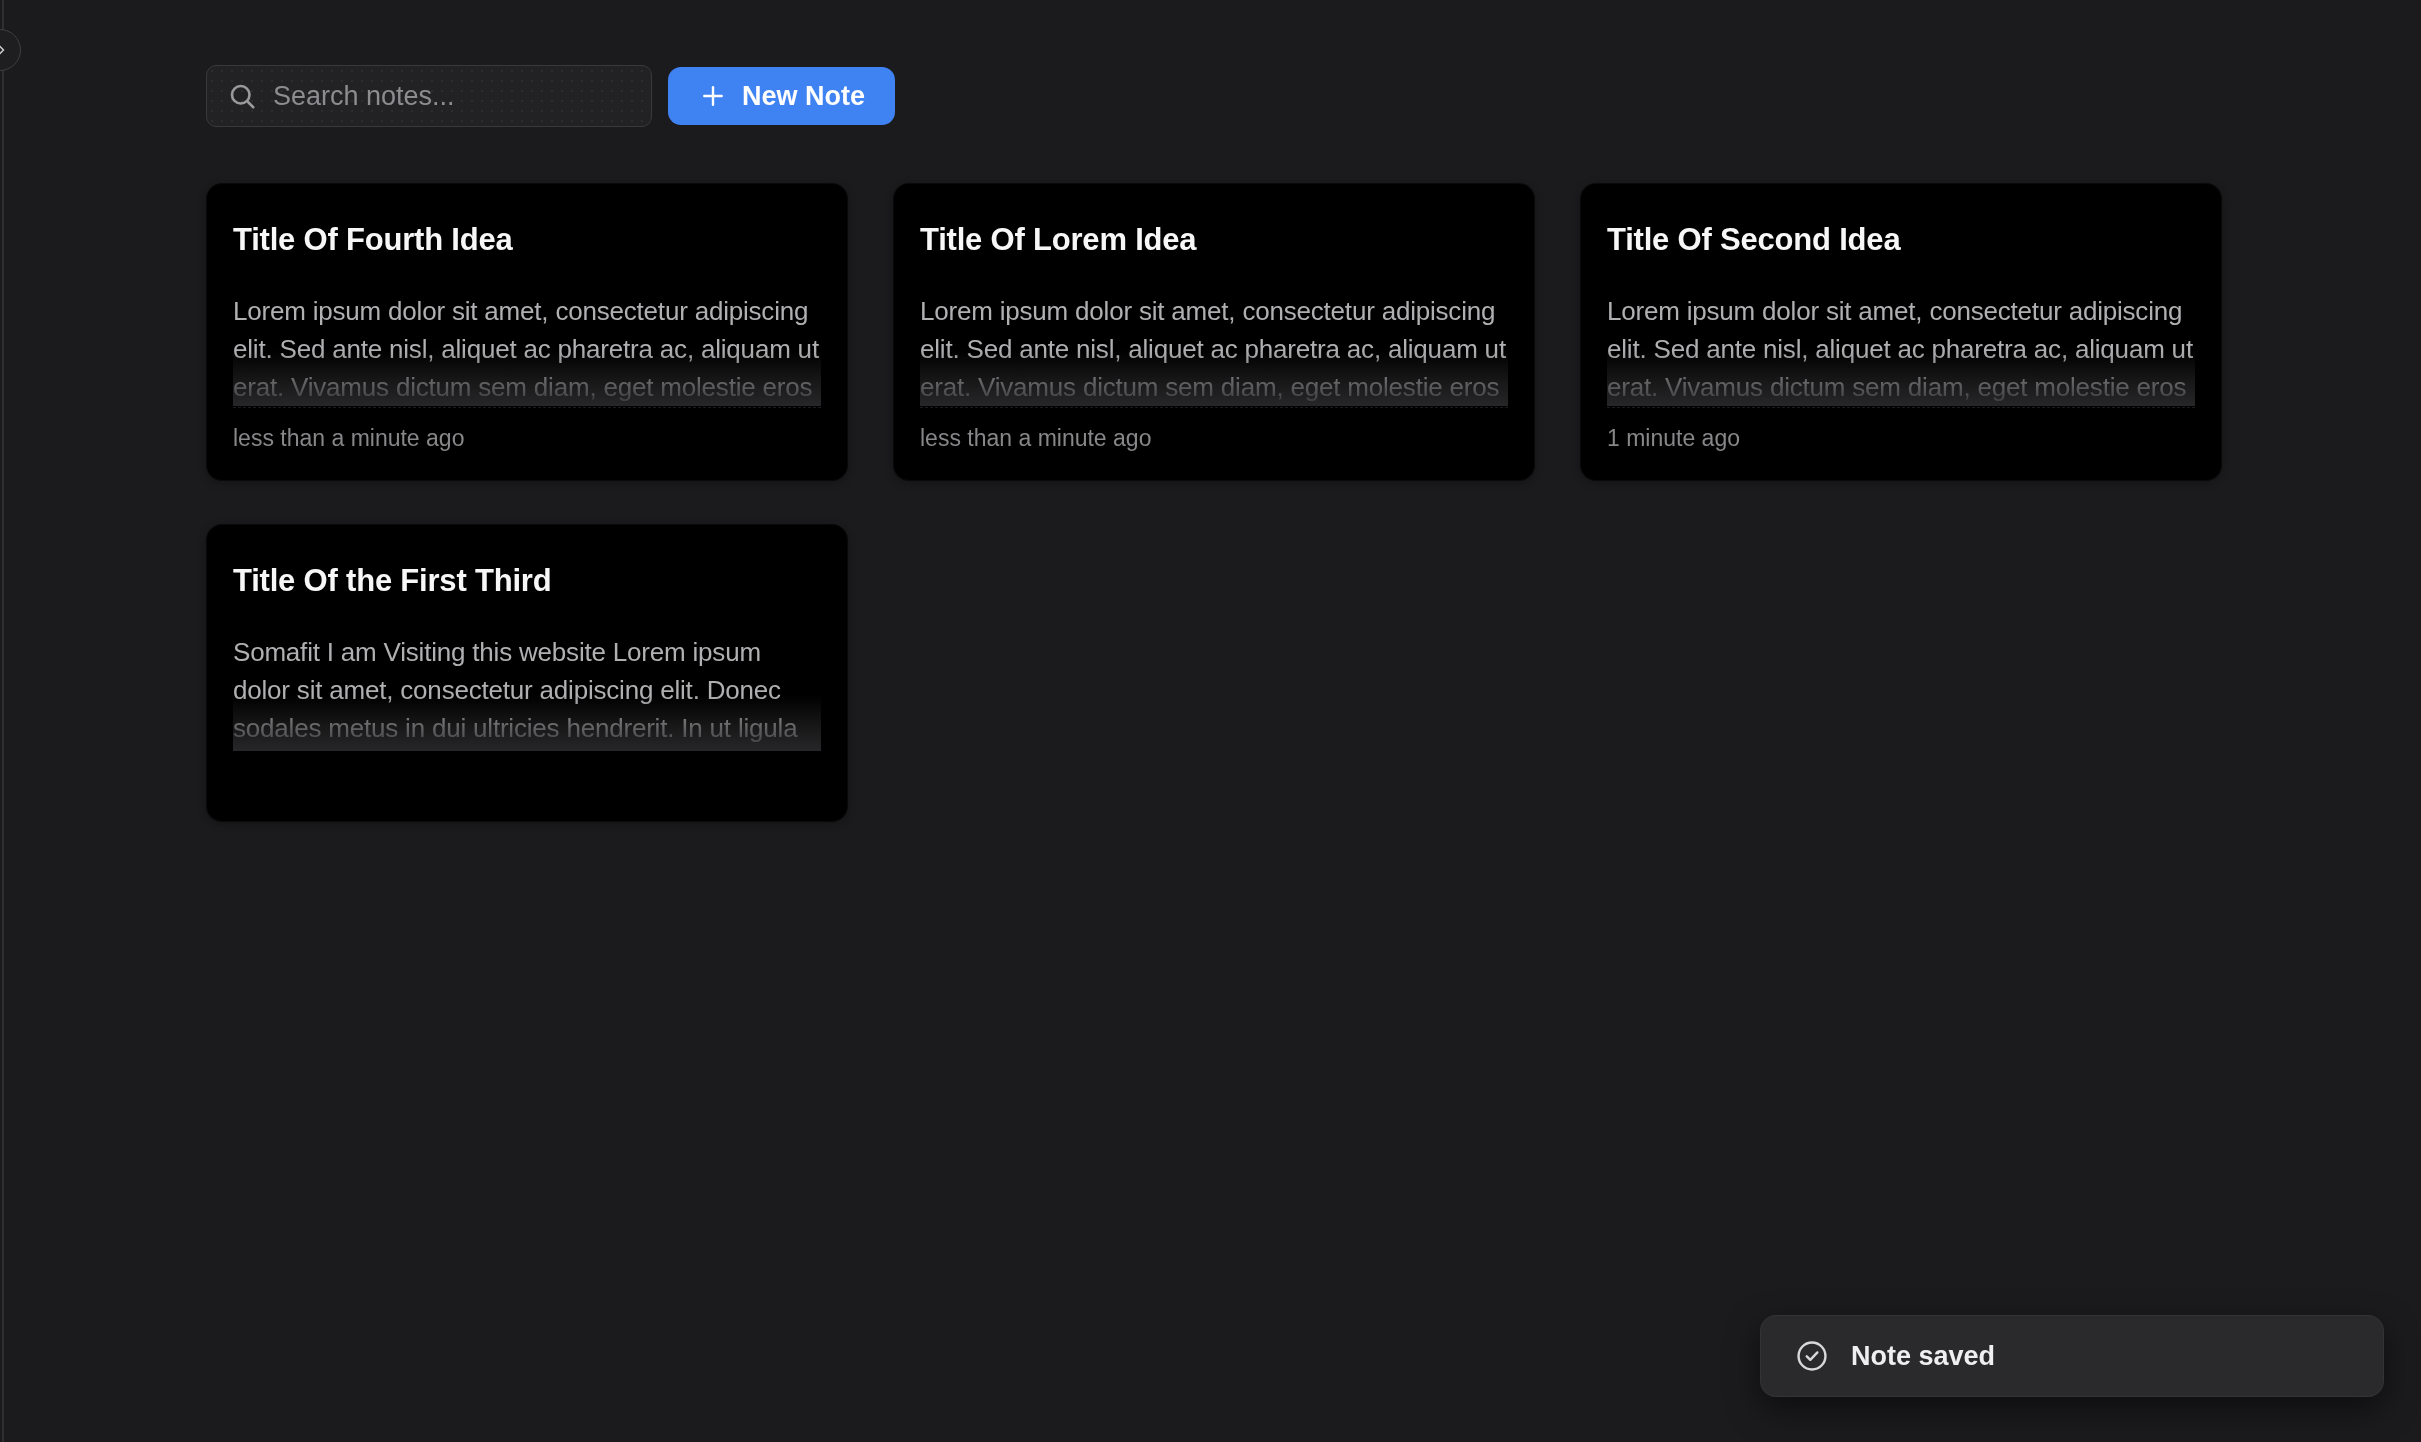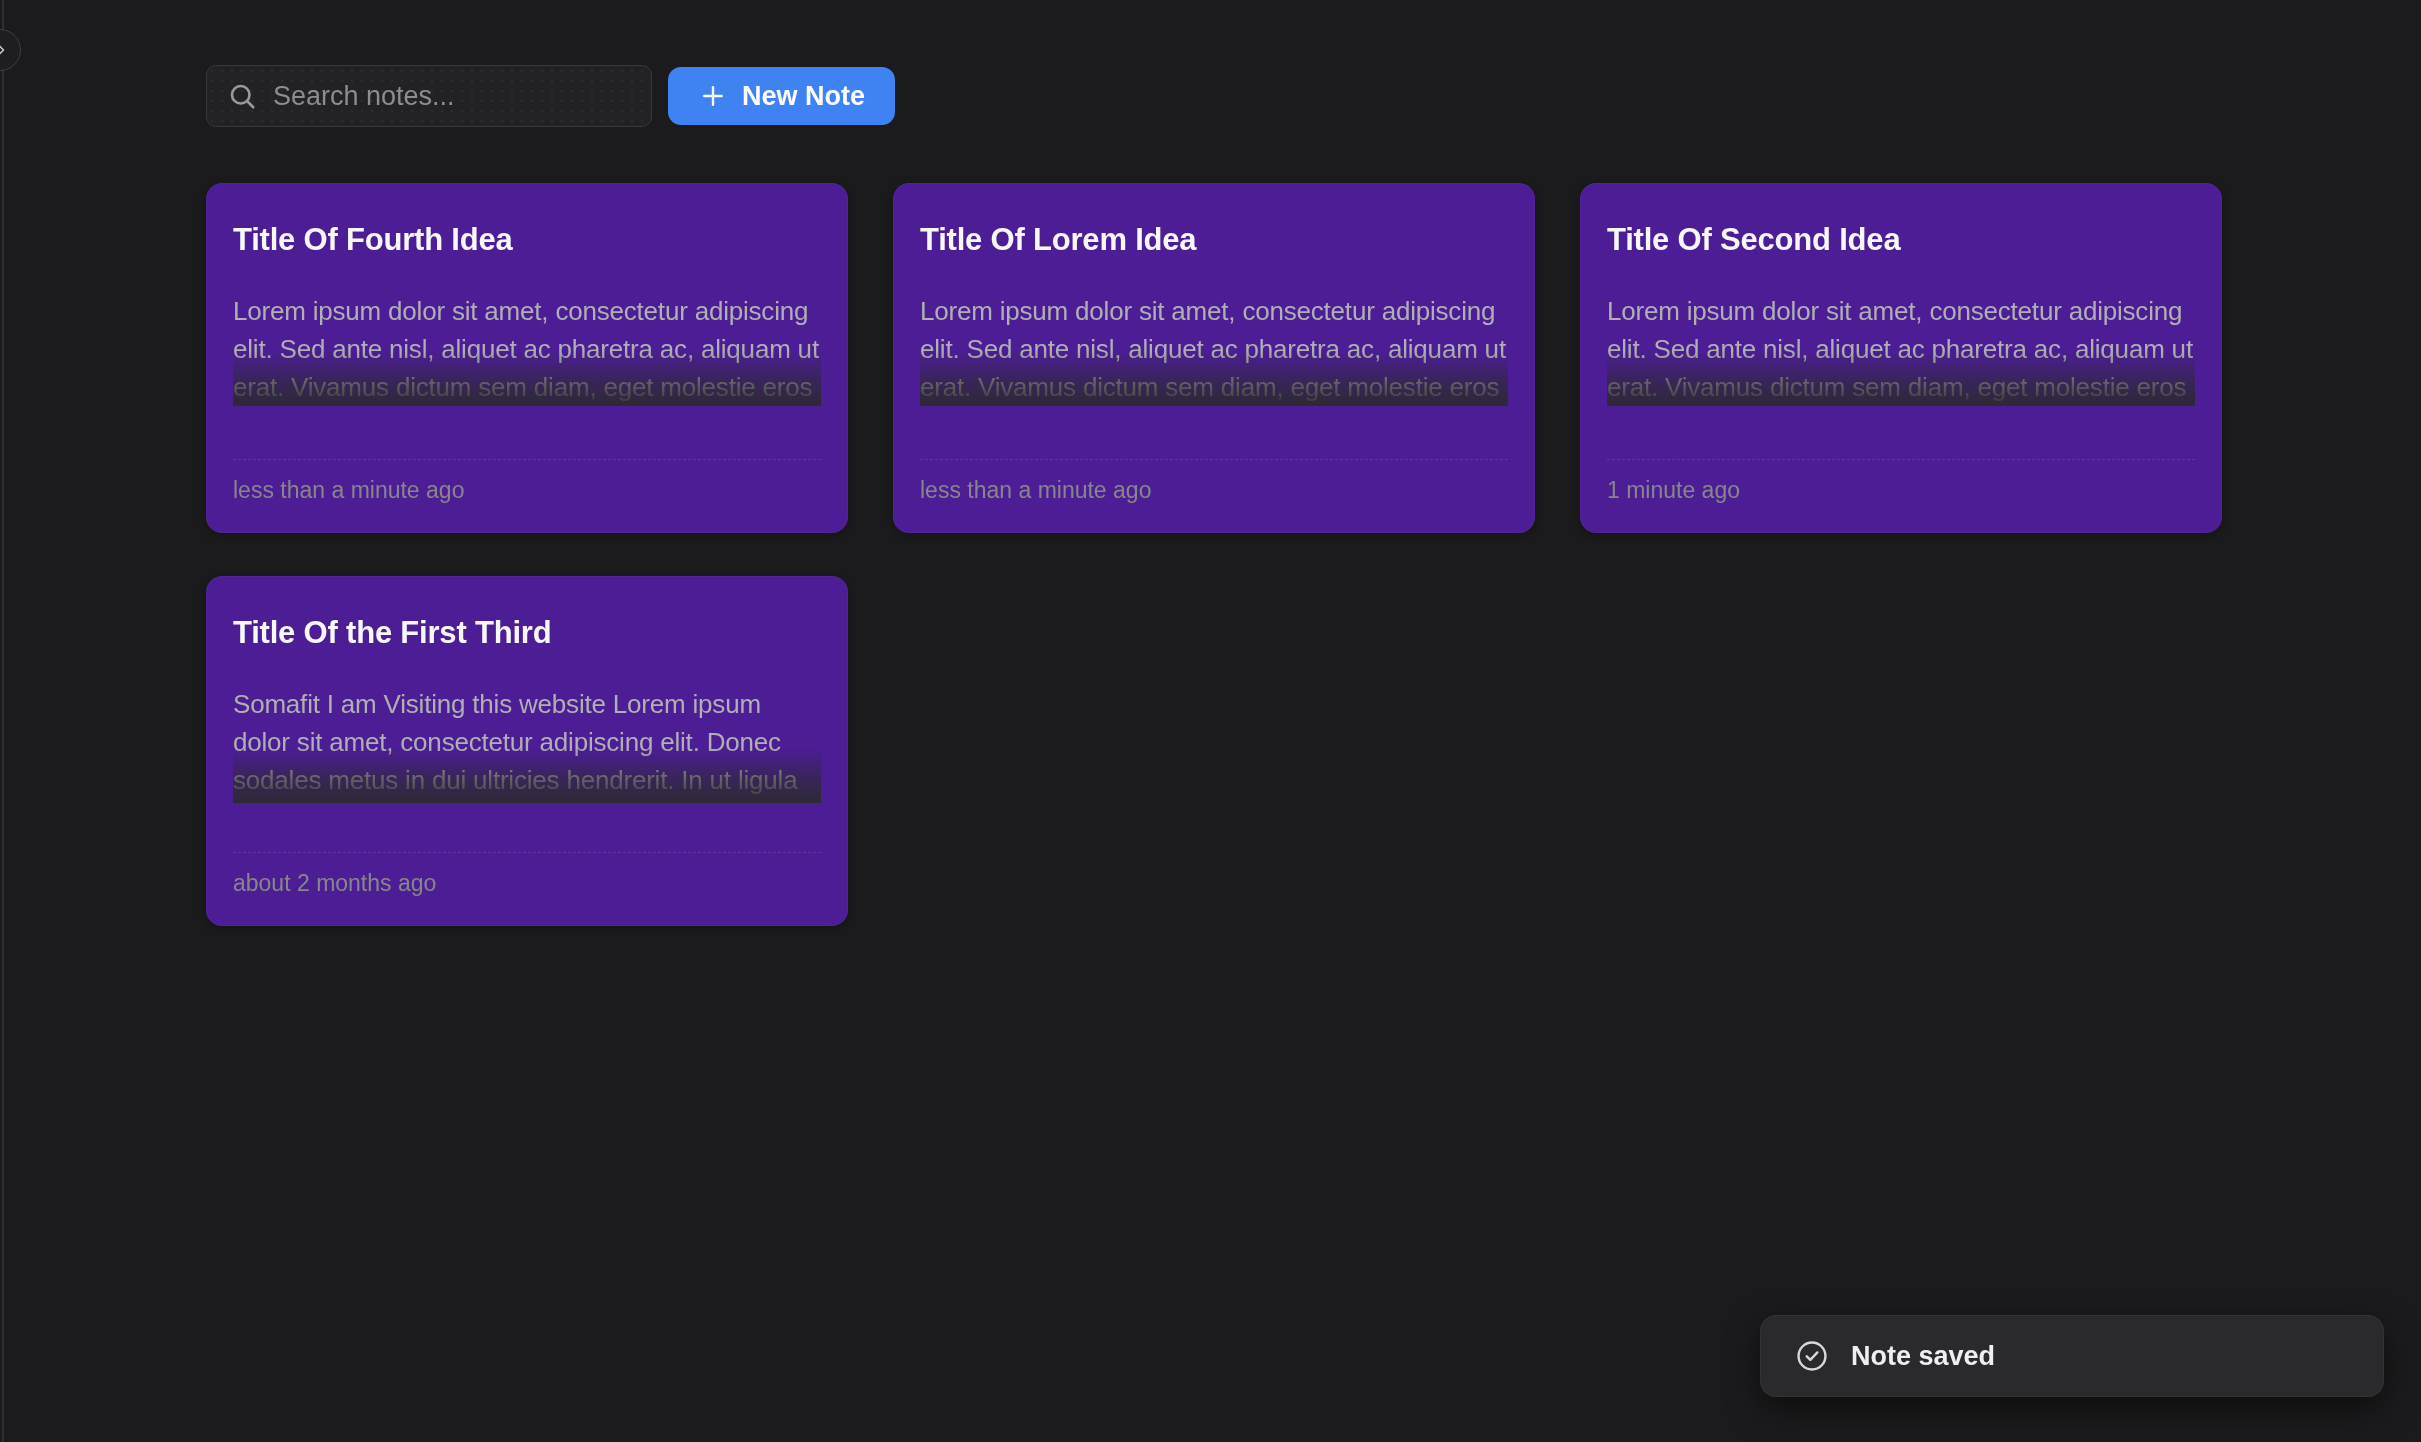--- a/index.html
+++ b/index.html
@@ -62,22 +62,22 @@
   }
 
   
   .grid {
     margin-top: 56px;
     display: grid;
     grid-template-columns: repeat(3, 1fr);
     column-gap: 45px; row-gap: 43px;
   }
   .card {
-    height: 350px;
-    background: #4c1d95;
+    height: 298px;
+    background: #000000;
     border: 1px solid rgba(255,255,255,0.035);
     border-radius: 16px;
     padding: 34px 26px 28px 26px;
     display: flex; flex-direction: column;
     box-shadow: 0 2px 8px rgba(0,0,0,0.28);
     cursor: pointer;
   }
   .card h2 {
     font-size: 31px; line-height: 44px; font-weight: 700;
     color: #f7f7f8; letter-spacing: -0.2px;
@@ -191,23 +191,20 @@
         <span class="timestamp">1 minute ago</span>
       </div>
     </article>
 
     <article class="card">
       <h2>Title Of the First Third</h2>
       <div class="preview-wrap">
         <p>Somafit I am Visiting this website Lorem ipsum dolor sit amet, consectetur adipiscing elit. Donec sodales metus in dui ultricies hendrerit. In ut ligula sed lacus</p>
         <div class="fade"></div>
       </div>
-      <div class="card-footer">
-        <span class="timestamp">about 2 months ago</span>
-      </div>
     </article>
 
   </div>
 </main>
 
 <div class="toast">
   <span>
     <svg width="34" height="34" viewBox="0 0 24 24" fill="none" stroke="currentColor" stroke-width="1.7" stroke-linecap="round" stroke-linejoin="round">
         <circle cx="12" cy="12" r="9.5"></circle>
         <path d="m8.3 12.2 2.5 2.5 5-5.2"></path>

